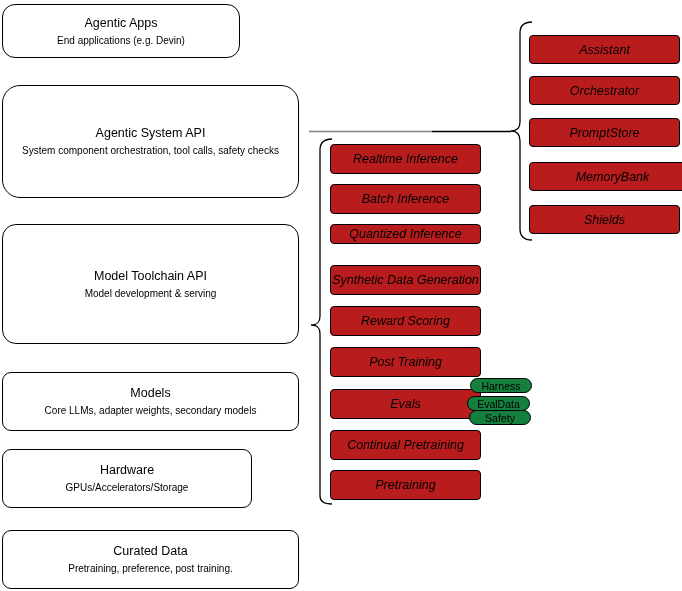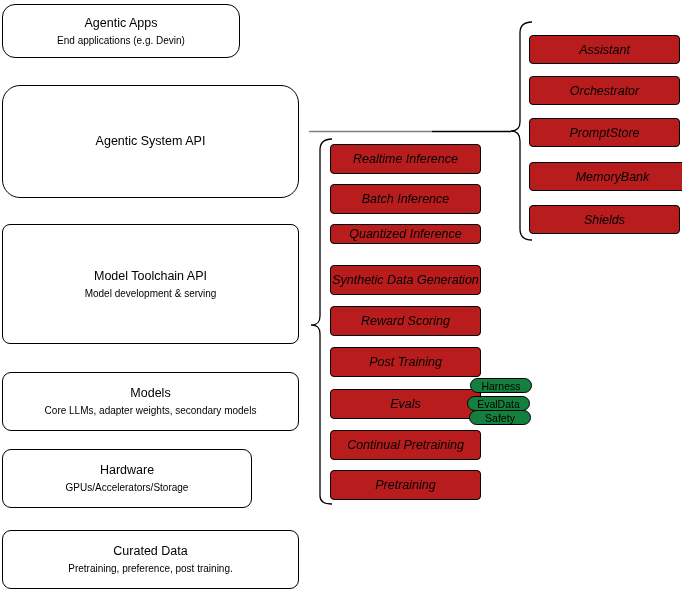--- a/index.html
+++ b/index.html
@@ -72,23 +72,24 @@
              C 518 131 520 135 520 141 L 520 229 C 520 236 524 240 532 240" stroke="#000000" stroke-width="1.3" fill="none"></path>
   </svg>
 
   <div class="layer-box" style="left:2px;top:4px;width:238px;height:54px;border-radius:13px;">
     <div class="title">Agentic Apps</div>
     <div class="sub">End applications (e.g. Devin)</div>
   </div>
 
   <div class="layer-box" style="left:2px;top:85px;width:297px;height:113px;border-radius:18px;">
     <div class="title">Agentic System API</div>
+    <div class="sub">System component orchestration, tool calls, safety checks</div>
   </div>
 
-  <div class="layer-box" style="left:2px;top:224px;width:297px;height:120px;border-radius:8px;">
+  <div class="layer-box" style="left:2px;top:224px;width:297px;height:120px;border-radius:14px;">
     <div class="title">Model Toolchain API</div>
     <div class="sub">Model development &amp; serving</div>
   </div>
 
   <div class="layer-box" style="left:2px;top:372px;width:297px;height:59px;border-radius:9px;">
     <div class="title">Models</div>
     <div class="sub">Core LLMs, adapter weights, secondary models</div>
   </div>
 
   <div class="layer-box" style="left:2px;top:449px;width:250px;height:59px;border-radius:9px;">

